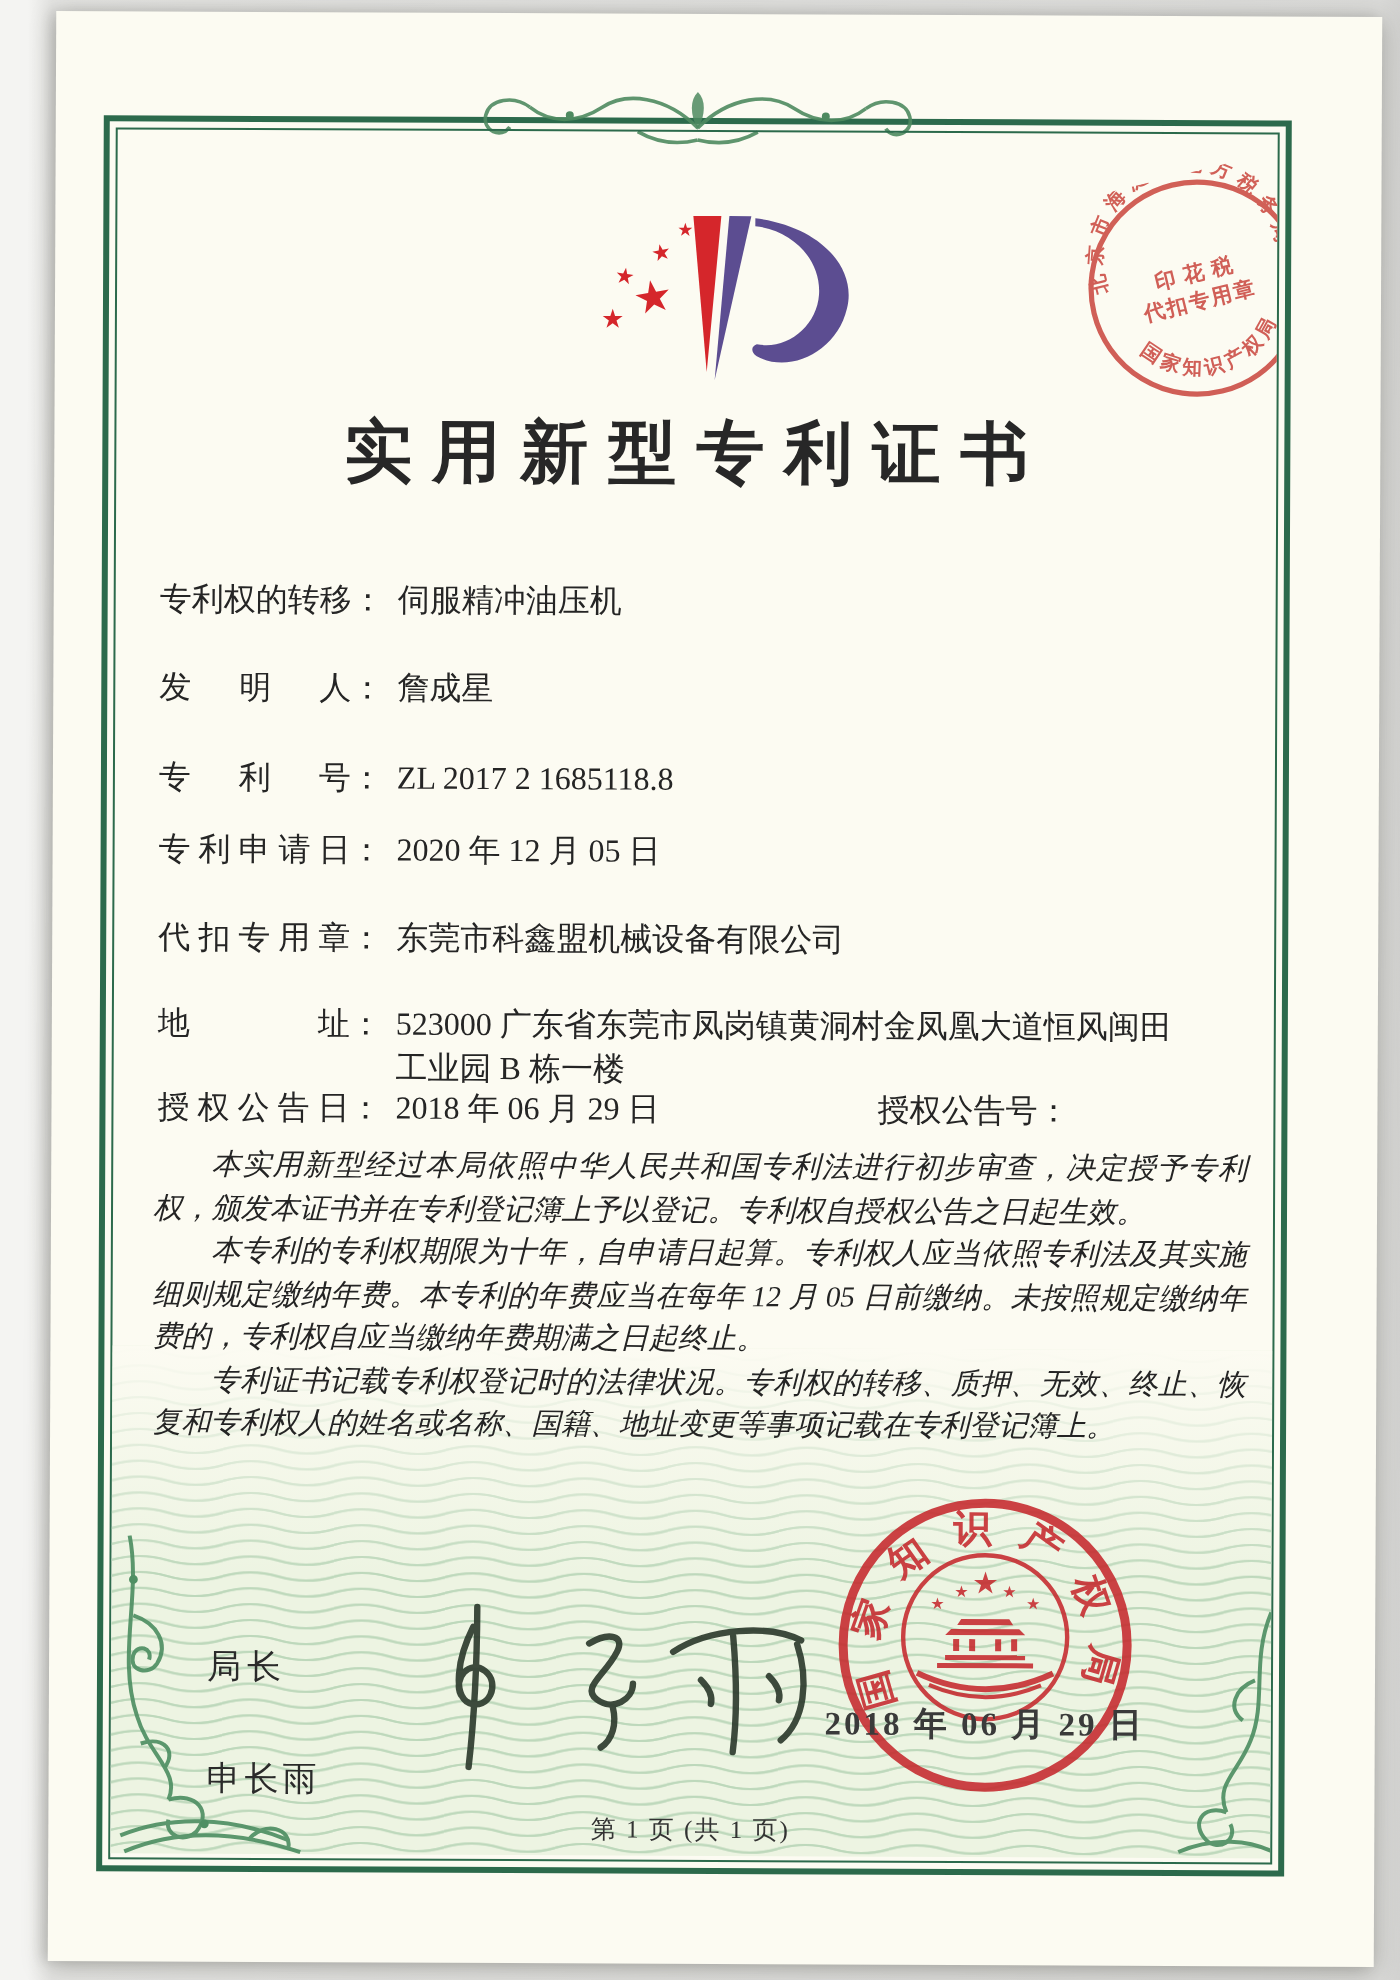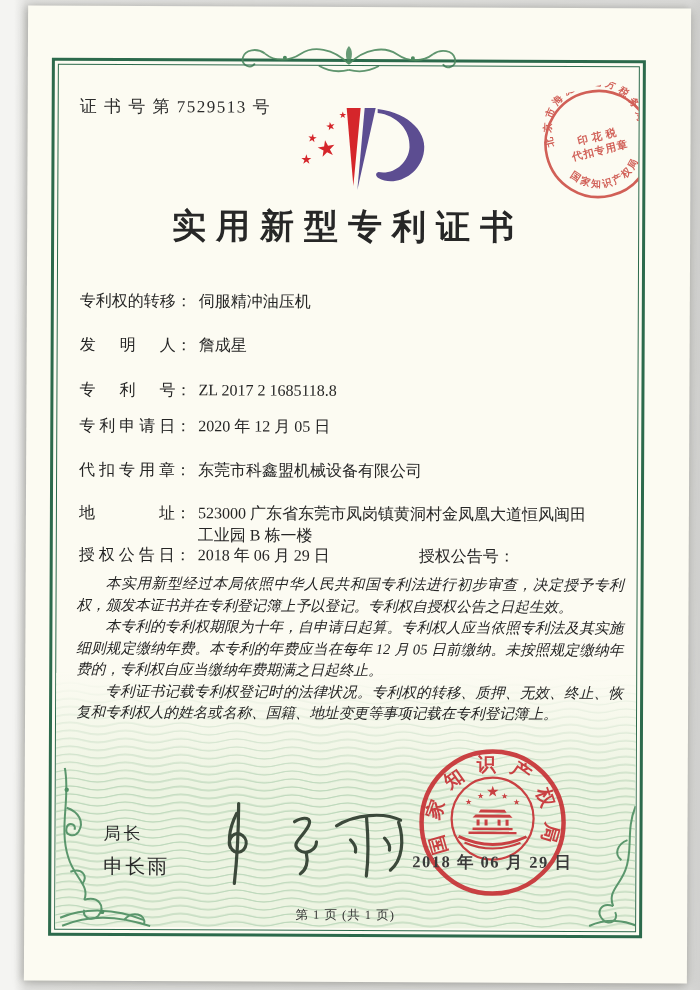--- a/index.html
+++ b/index.html
@@ -21,26 +21,26 @@
     position:relative;width:100%;height:100%;box-sizing:border-box;
     border:1px solid #2c6a4c;overflow:hidden;
   }
   .certnum{position:absolute;left:21px;top:30px;font-size:17px;letter-spacing:1.5px;color:#2c2c2c;}
   .logo{position:absolute;left:236px;top:36px;width:152px;height:96px;}
   .taxstamp{position:absolute;left:483px;top:20px;width:114px;height:114px;transform:rotate(-14deg);opacity:.83;}
   .title{position:absolute;left:0;right:0;top:138px;text-align:center;font-size:34px;font-weight:bold;letter-spacing:10px;color:#272727;}
   .frow{position:absolute;left:22px;right:12px;display:flex;align-items:flex-start;font-size:16px;color:#252525;line-height:22px;}
   .flabel{width:96px;flex:none;text-align:justify;text-align-last:justify;}
   .fcolon{flex:none;margin-right:7px;}
-  .fright{position:absolute;left:340px;top:0;display:flex;}
+  .fright{position:absolute;left:360px;top:0;display:flex;}
   .fright .fcolon{margin-right:5px;}
   .paras{position:absolute;left:20px;right:13px;top:508px;font-size:14.6px;line-height:21.5px;color:#242424;text-align:justify;font-style:italic;}
   .paras p{margin:0;text-indent:2em;}
   .signer-title{position:absolute;left:48px;top:757px;font-size:17px;letter-spacing:3px;color:#2a2a2a;text-align:right;}
-  .signer-name{position:absolute;left:48px;top:788px;font-size:20px;letter-spacing:2px;color:#2a2a2a;}
+  .signer-name{position:absolute;left:48px;top:813px;font-size:17px;letter-spacing:2px;color:#2a2a2a;}
   .signature{position:absolute;left:143px;top:730px;width:212px;height:94px;}
   .sealsvg{position:absolute;left:337px;top:664px;width:200px;height:190px;}
   .band{position:absolute;left:0;right:0;top:608px;bottom:0;}
   .flourish-bl{position:absolute;left:-1px;bottom:-1px;width:105px;height:162px;}
   .flourish-br{position:absolute;right:-2px;bottom:-1px;width:60px;height:132px;}
   .footer{position:absolute;left:0;right:0;top:841px;text-align:center;font-size:12.5px;color:#333;letter-spacing:1px;}
   .ornament-top{position:absolute;left:50%;margin-left:-120px;top:-18px;width:240px;height:40px;}
   svg text{font-family:"Liberation Serif","DejaVu Serif",serif;}
 </style>
 </head>
@@ -97,21 +97,20 @@
 
       <svg class="flourish-br" viewBox="0 0 60 132">
         <g stroke="#4f8f63" stroke-width="2" fill="none" opacity="0.92">
           <path d="M58,6 C48,30 56,50 48,70 C42,86 30,92 36,106"></path>
           <path d="M36,106 C24,102 18,112 26,120 C32,126 42,120 38,112"></path>
           <path d="M12,126 C30,118 48,120 60,126"></path>
           <path d="M50,40 C40,44 36,54 44,60"></path>
         </g>
       </svg>
 
-      <div class="certnum">证 书 号 第 7529513 号</div>
 
       <svg class="logo" viewBox="0 0 152 96">
         <g fill="#d5262b">
           <text x="22" y="54" font-size="22" transform="rotate(-10 32 46)">★</text>
           <text x="6" y="62" font-size="13">★</text>
           <text x="13" y="40" font-size="11" transform="rotate(8 18 36)">★</text>
           <text x="31" y="28" font-size="11" transform="rotate(-12 36 24)">★</text>
           <text x="44" y="16" font-size="9">★</text>
         </g>
         <polygon points="52,6 66,6 59,84" fill="#d5262b"></polygon>

